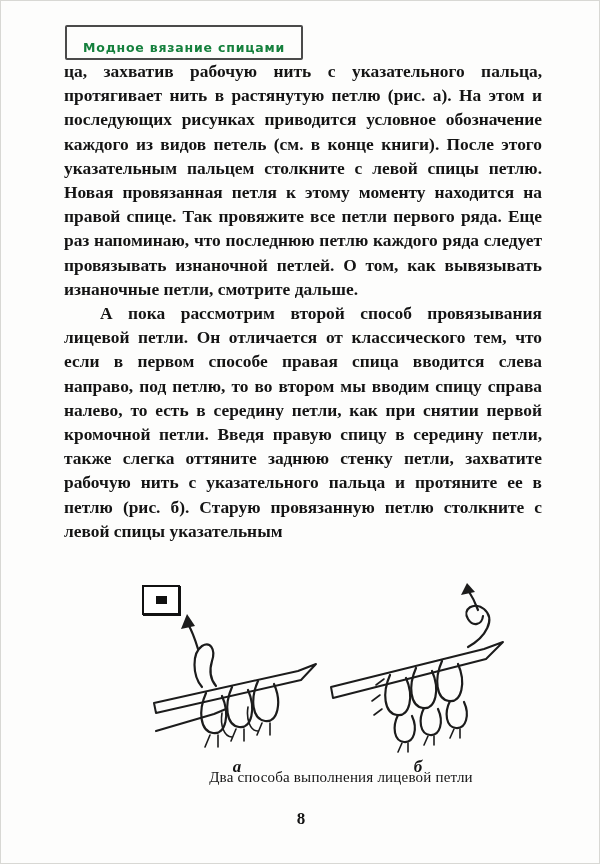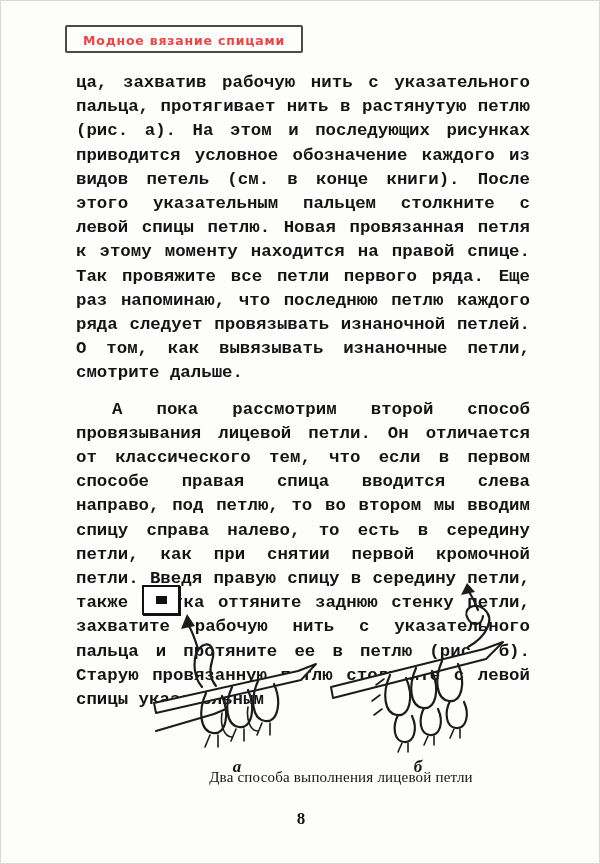--- a/index.html
+++ b/index.html
@@ -10,35 +10,35 @@
     border:1px solid #d8d8d4;
     box-sizing:border-box;
     overflow:hidden;
     font-family:"Liberation Serif", serif;
     color:#141414;
   }
   .header-box{
     position:absolute;top:24px;left:64px;
     border:2px solid #4a4a4a;
     border-radius:2px;
-    padding:6px 16px 3px 16px;
+    padding:13px 16px 3px 16px;
     font-family:"DejaVu Sans", sans-serif;
     font-size:12.5px;
     font-weight:bold;
     letter-spacing:0.8px;
-    color:#ef4444;
+    color:#15803d;
   }
   .text-block{
     position:absolute;top:58px;left:63px;width:478px;
     font-size:17.4px;
     line-height:24.2px;
     font-weight:bold;
     text-align:justify;
   }
-  .text-block p{margin:12px;font-family:Liberation Mono, monospace;}
+  .text-block p{margin:0;}
   .text-block p.indent{text-indent:36px;}
   .symbol-box{
     position:absolute;top:584px;left:141px;
     width:34px;height:26px;
     border:2px solid #111;
     box-shadow:1px 1px 0 #111;
     background:#fff;
     display:flex;align-items:center;justify-content:center;
   }
   .symbol-glyph{

